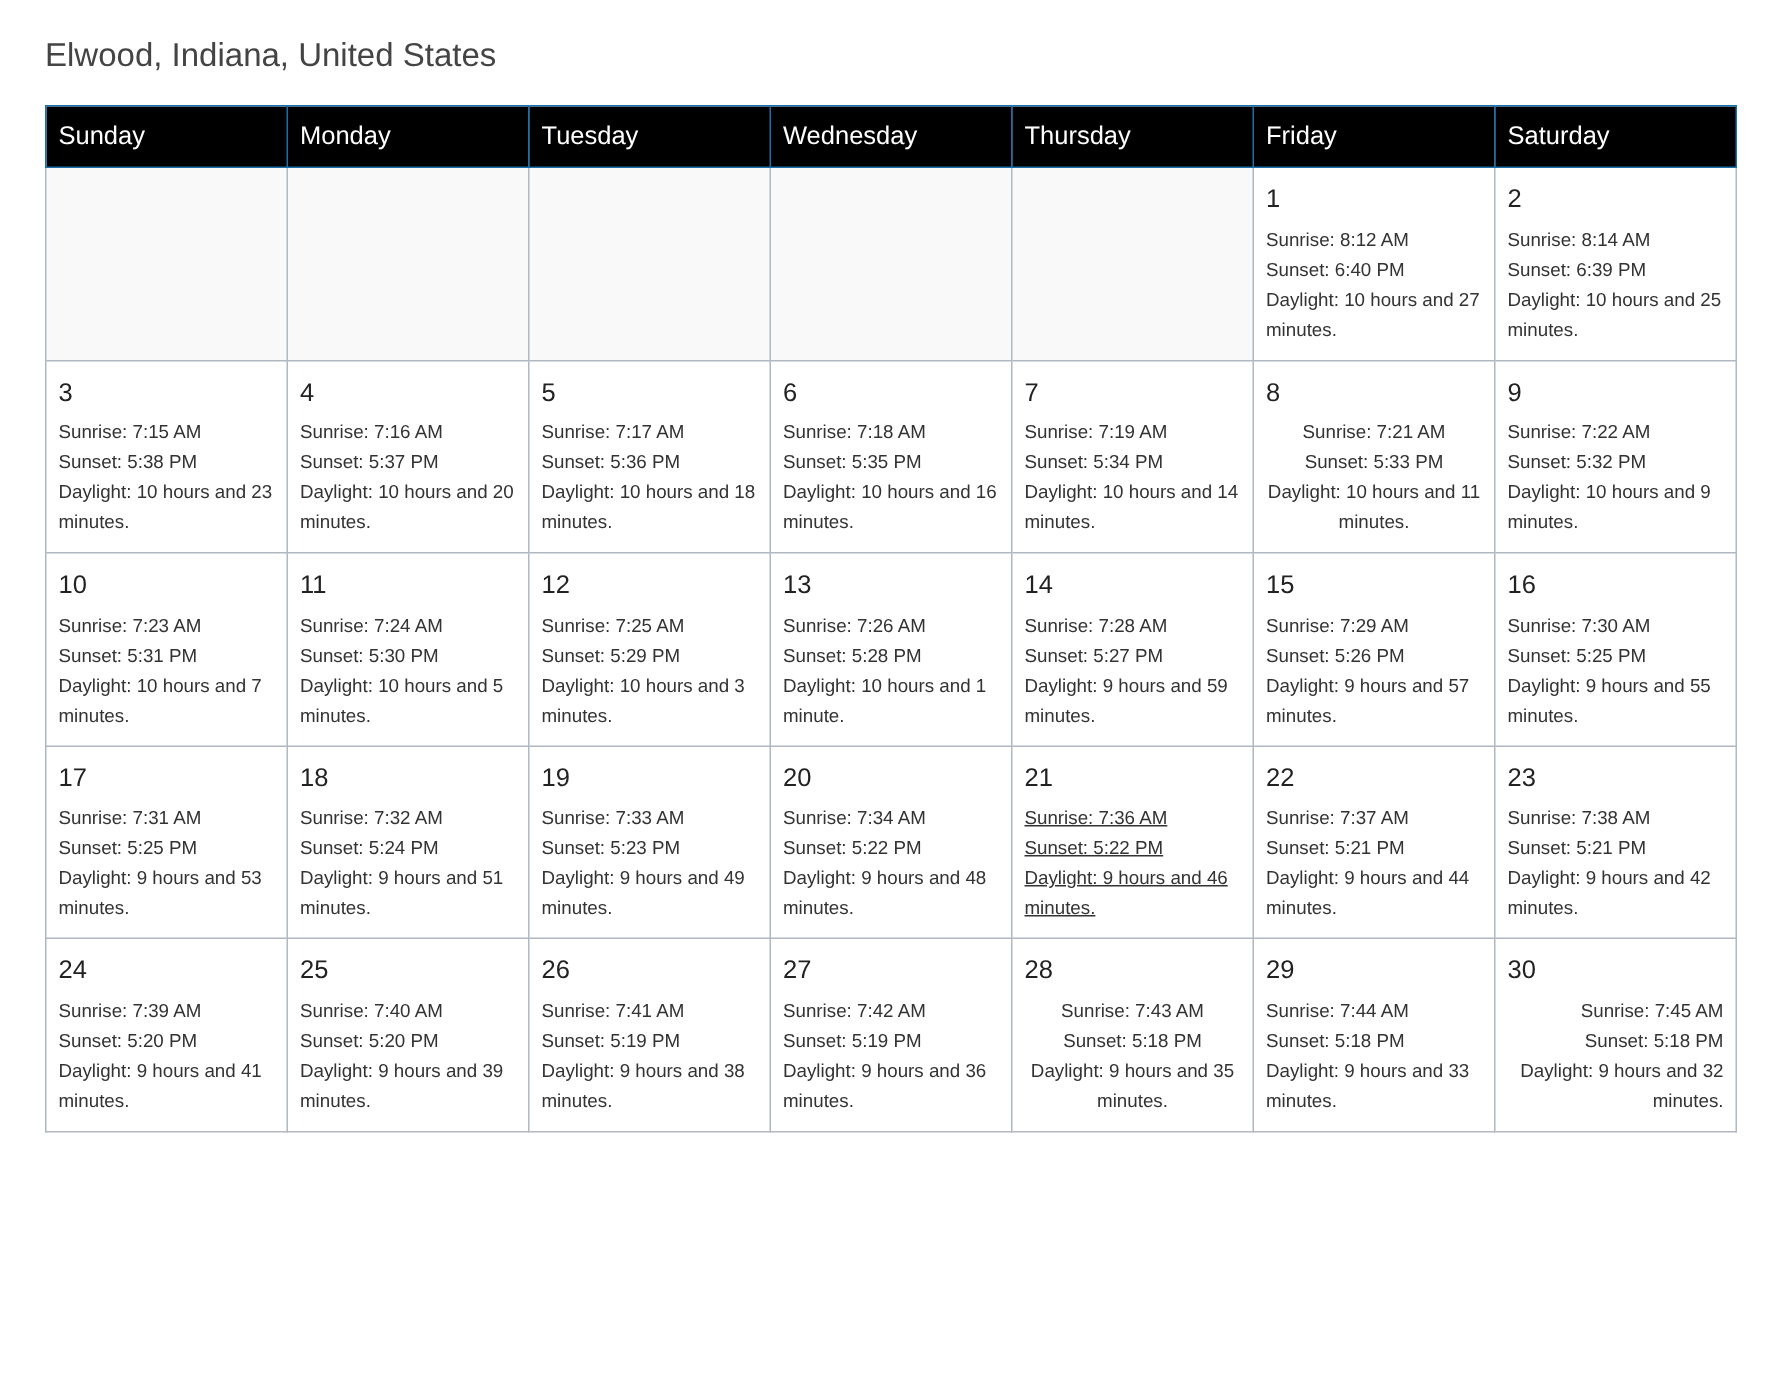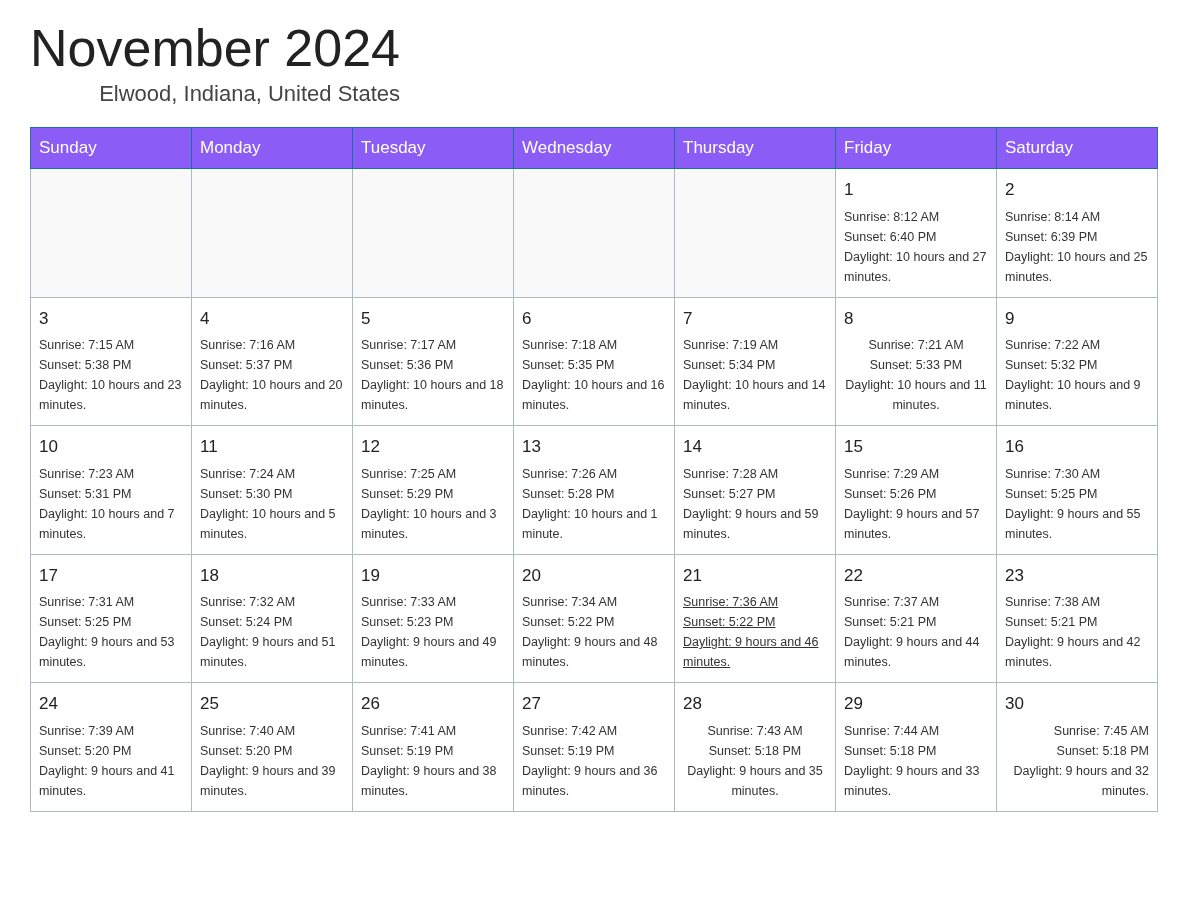--- a/index.html
+++ b/index.html
@@ -61,21 +61,21 @@
       font-size: 22px;
       color: #444;
       margin-top: 4px;
     }
     .calendar {
       width: 100%;
       border-collapse: collapse;
       border: 1px solid #b0b8c1;
     }
     .calendar th {
-      background-color: #8b5cf6;
+      background-color: #000000;
       color: #fff;
       font-size: 17px;
       font-weight: normal;
       padding: 10px 8px;
       text-align: left;
       border: 1px solid #1a6fa8;
     }
     .calendar td {
       vertical-align: top;
       padding: 8px 8px 10px 8px;
@@ -100,21 +100,20 @@
       font-size: 12.5px;
       color: #333;
       line-height: 1.6;
     }
   </style>
 </head>
 <body>
 
 <div class="header">
   <div class="title-section">
-    <div class="month-year">November 2024</div>
     <div class="location">Elwood, Indiana, United States</div>
   </div>
 </div>
 
 <table class="calendar">
   <thead>
     <tr>
     <th>Sunday</th>
         <th>Monday</th>
         <th>Tuesday</th>

